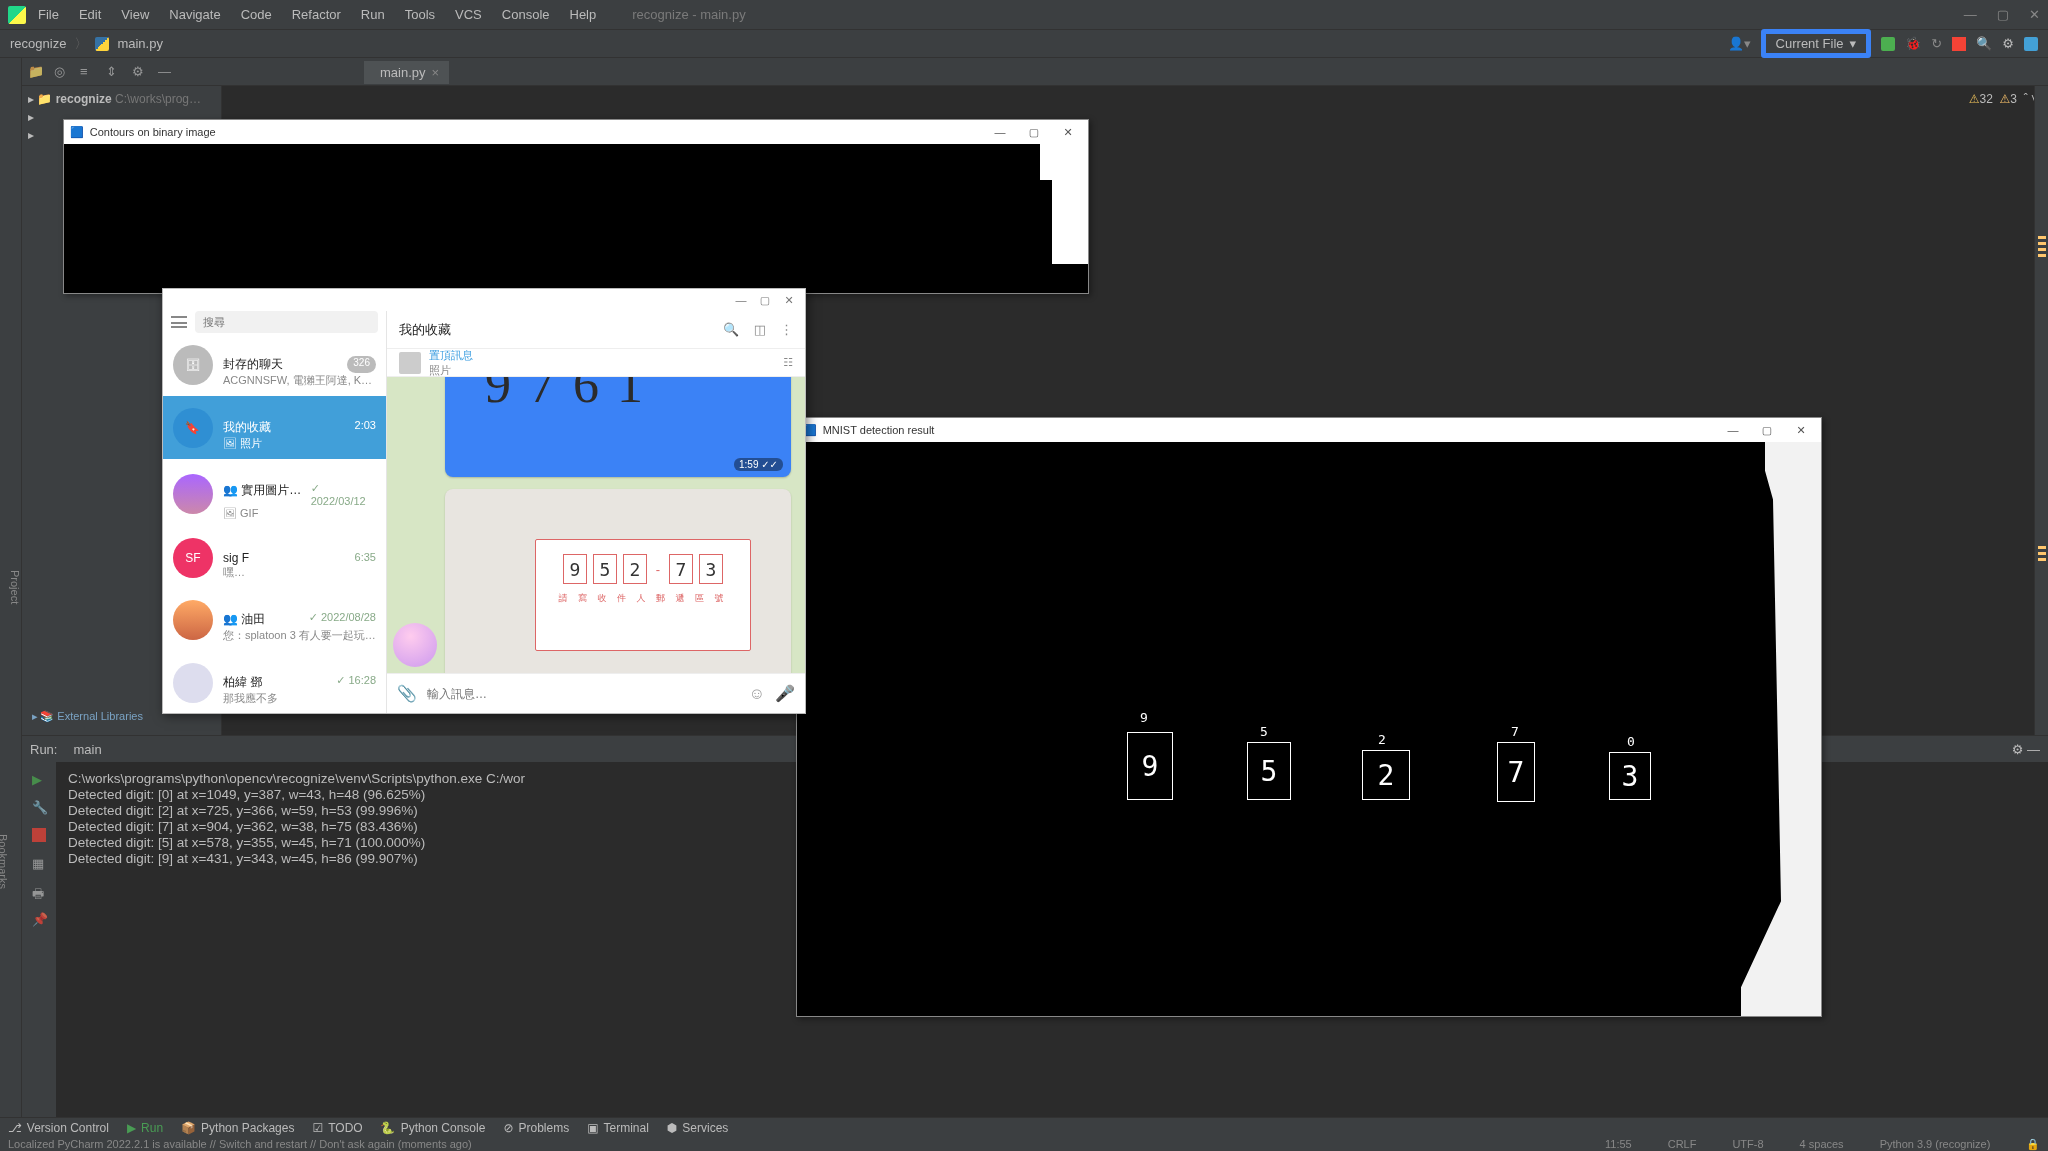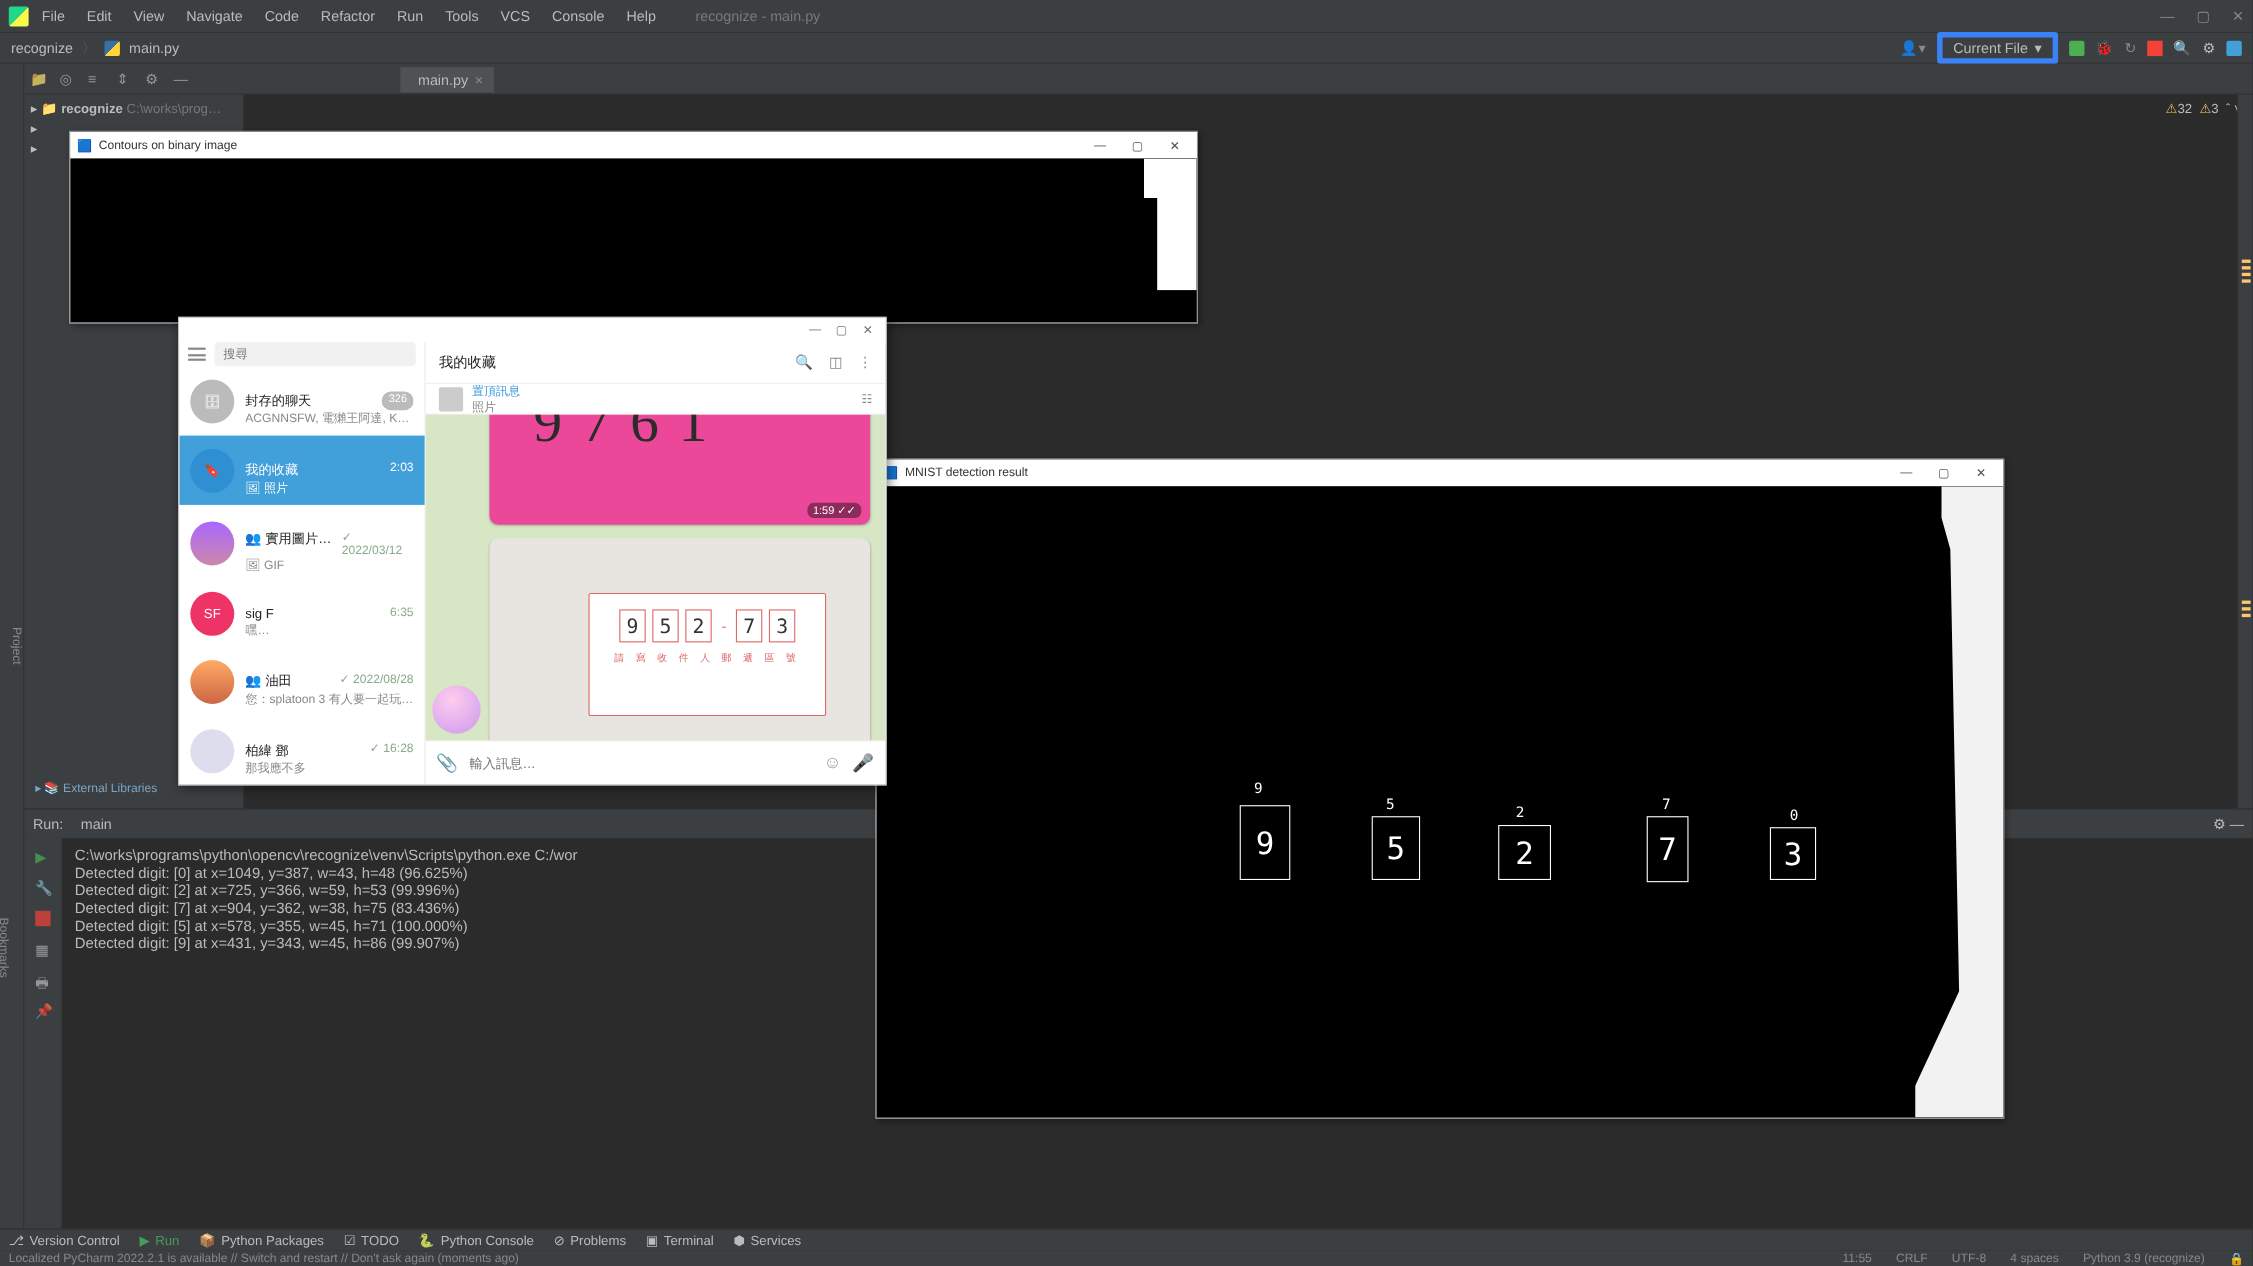--- a/index.html
+++ b/index.html
@@ -50,21 +50,21 @@
 .runbody { display: flex; height: calc(100% - 26px); }
 .runicons { width: 34px; background: #3c3f41; display: flex; flex-direction: column; align-items: center; gap: 14px; padding-top: 10px; }
 .runicons .ri { width: 14px; height: 14px; opacity: .7; }
 .console { flex: 1; padding: 8px 12px; font-family: "Consolas",monospace; font-size: 13.5px; color: #bbb; white-space: pre-wrap; overflow: hidden; }
 
 
 .statusbar { position: absolute; left: 0; right: 0; bottom: 14px; height: 20px; background: #3c3f41; display: flex; align-items: center; padding: 0 8px; gap: 18px; font-size: 12px; border-top: 1px solid #323232; }
 .statusbar .sitem { display: flex; align-items: center; gap: 5px; color: #bbb; }
 .statusbar .green { color: #499c54; }
 .tipbar { position: absolute; left: 0; right: 0; bottom: 0; height: 14px; background: #3c3f41; font-size: 11px; color: #888; padding: 0 8px; display: flex; align-items: center; }
-.tipbar .right { margin-left: auto; display: flex; gap: 22px; }
+.tipbar .right { margin-left: auto; display: flex; gap: 36px; }
 
 
 .fwin { position: absolute; background: #f0f0f0; border: 1px solid #888; box-shadow: 2px 2px 6px rgba(0,0,0,.4); }
 .fwin .titlebar { height: 24px; background: #fff; display: flex; align-items: center; padding: 0 6px; font-size: 11px; color: #333; gap: 6px; }
 .fwin .titlebar .spacer { flex: 1; }
 .fwin .titlebar .wbtn { width: 28px; text-align: center; color: #555; }
 .fwin .content { background: #000; }
 
 #cvwin1 { left: 63px; top: 119px; width: 1026px; height: 175px; } 
 #cvwin1 .content { width: 100%; height: calc(100% - 24px); position: relative; overflow: hidden; }
@@ -97,21 +97,21 @@
 .chat.sel .name, .chat.sel .time, .chat.sel .preview { color: #fff; }
 .chat .badge { background: #bbb; color: #fff; border-radius: 9px; padding: 1px 6px; font-size: 10px; }
 
 .chatpane { flex: 1; display: flex; flex-direction: column; background: #fff; }
 .chdr { height: 38px; display: flex; align-items: center; padding: 0 12px; font-size: 13px; color: #222; border-bottom: 1px solid #eee; }
 .chdr .hicons { margin-left: auto; display: flex; gap: 14px; color: #888; }
 .pinned { height: 28px; display: flex; align-items: center; padding: 0 12px; gap: 8px; border-bottom: 1px solid #eee; font-size: 11px; }
 .pinned .pl { color: #3a9de0; } .pinned .ps { color: #888; }
 .msgs { flex: 1; background: #d7e6c5; position: relative; overflow: hidden; }
 .photo { position: absolute; border-radius: 8px; overflow: hidden; box-shadow: 0 1px 2px rgba(0,0,0,.2); }
-.photo1 { right: 14px; top: -60px; width: 346px; height: 160px; background: #ec4899; text-decoration: underline; }
+.photo1 { right: 14px; top: -60px; width: 346px; height: 160px; background: #3b82f6; text-decoration: underline; }
 .photo1 .digits { position: absolute; left: 40px; top: 38px; font-size: 52px; font-family: "Comic Sans MS",cursive; color: #2b2b2b; letter-spacing: 18px; }
 .photo1 .ts { position: absolute; right: 8px; bottom: 6px; background: rgba(0,0,0,.4); color: #fff; font-size: 10px; padding: 1px 5px; border-radius: 6px; }
 .photo2 { right: 14px; top: 112px; width: 346px; height: 192px; background: #e8e5e0; }
 .envelope { position: absolute; left: 90px; top: 50px; right: 40px; bottom: 30px; background: #fff; border: 1px solid #d66; border-radius: 2px; padding: 14px 10px; }
 .envelope .boxes { display: flex; gap: 6px; justify-content: center; }
 .envelope .dcell { width: 24px; height: 30px; border: 1px solid #d66; color: #333; font-size: 18px; display: flex; align-items: center; justify-content: center; font-family: monospace; }
 .envelope .dash { width: 10px; display: flex; align-items: center; justify-content: center; color: #d66; }
 .envelope .cap { margin-top: 8px; font-size: 9px; color: #d66; letter-spacing: 4px; text-align: center; }
 .avatarL { position: absolute; left: 6px; bottom: 6px; width: 44px; height: 44px; border-radius: 50%; background: radial-gradient(circle at 40% 30%,#fce,#c9e); }
 .inputrow { height: 40px; display: flex; align-items: center; padding: 0 10px; gap: 10px; border-top: 1px solid #eee; }

